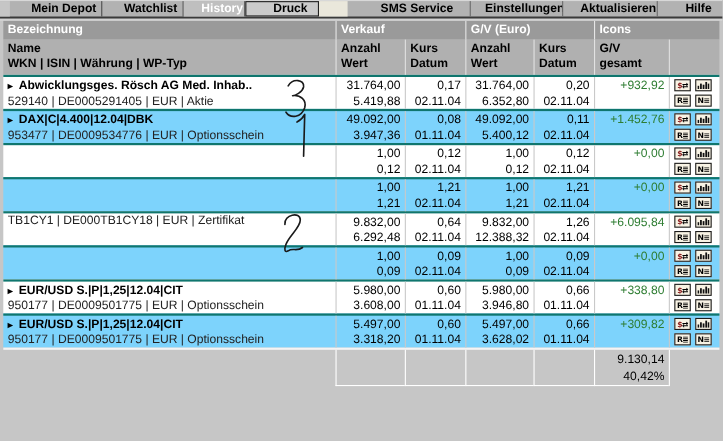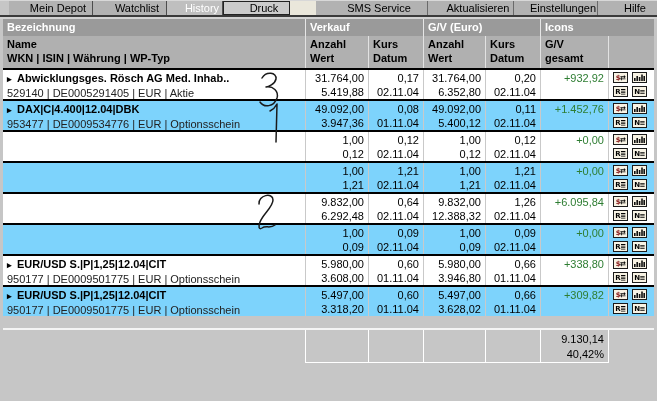--- a/index.html
+++ b/index.html
@@ -4,21 +4,21 @@
 <style>
   * { box-sizing: border-box; margin: 0; padding: 0; }
   html,body { width:657px; height:401px; overflow:hidden; }
   body { font-family:"Liberation Sans", sans-serif; font-size:11px; color:#000; background:#c6c6c6; }
   #app { position:relative; width:657px; height:401px; background:#c6c6c6; overflow:hidden; }
 
   
   .topbar { display:flex; height:17px; background:#b2b2b2; border-top:1px solid #d8d8d8;
             border-bottom:2px solid #3a3a3a; align-items:stretch; }
   .tab, .menuitem { display:flex; align-items:center; justify-content:center;
-                    font-weight:normal; font-size:11px; white-space:nowrap; cursor:default; overflow:hidden;padding-left:15px; }
+                    font-weight:bold; font-size:11px; white-space:nowrap; cursor:default; overflow:hidden;padding-left:15px; }
   .tab-spacer { width:9px; background:#c6c6c6; }
   .tab { border-right:1px solid #4d4d4d; }
   .tab.active { background:#bfbfbf; color:#fff; }
   .tab.boxed { background:#cbcbcb; border:1px solid #222; }
   .cream-gap { width:26px; background:#eae7db; }
   .menuitem { border-right:1px solid #6a6a6a;text-align:center; }
   .menuitem:last-child { border-right:none; }
 
   .bar-gap { height:2px; background:#d2d2d2; }
 
@@ -31,21 +31,21 @@
   .h1 > div:first-child { border-left:none; }
 
   .h2 { display:grid; grid-template-columns:302px 63px 55px 62px 55px 68px 46px;
         height:32px; background:#b0b0b0; font-weight:bold; }
   .h2 > div { border-left:1px solid #e2e2e2; padding:1px 4px; overflow:hidden; white-space:nowrap; }
   .h2 > div:first-child { border-left:none; }
   .h2 .l1,.h2 .l2 { line-height:14px; }
   .h2 .r { text-align:left; }
 
   .row { display:grid; grid-template-columns:302px 63px 55px 62px 55px 68px 46px;
-         height:31px; background:#fff; border-top:2px solid #000000; }
+         height:31px; background:#fff; border-top:2px solid #0f766e; }
   .row.alt { background:#7dd3fc; }
   .cell { overflow:hidden; white-space:nowrap; }
   .cell.num, .cell.gv, .cell.icons { border-left:1px solid #c9c9c9; }
   .cell .l1, .cell .l2 { line-height:14px; padding:0 4px; }
   .cell .l1 { padding-top:1px; }
   .cell.num .l1, .cell.num .l2 { text-align:right; }
   .cell.name .l1 { font-weight:bold; }
   .cell.name .l2 { color:#222; }
   .arr { display:inline-block; width:10px; font-size:9px; color:#000; }
   .green { color:#2e7d32; }
@@ -54,21 +54,21 @@
   .igrid { display:grid; grid-template-columns:15px 15px; grid-auto-rows:11px;
            gap:3px 4px; padding:2px 0 0 4px; }
   .micon { display:flex; align-items:center; justify-content:center;
            width:15px; height:11px; border:1px solid #1b1b1b; background:#f8f3e4;
            font-size:7px; line-height:8px; font-weight:bold; letter-spacing:-0.5px;
            font-family:"DejaVu Sans", sans-serif; cursor:pointer; overflow:hidden; }
   .micon .red { color:#8b2020; }
 
   
   .totalrow { display:grid; grid-template-columns:302px 63px 55px 62px 55px 68px 46px;
-              height:34px; border-top:2px solid #f4f4f4; background:transparent;margin-top:12px; }
+              height:34px; border-top:2px solid #f4f4f4; background:transparent; }
   .totalrow .tcell { border-left:1px solid #fff; border-bottom:1px solid #fff; }
   .totalrow .tname { border:none; }
   .totalrow .ticons { border-bottom:none; border-left:1px solid #fff; }
   .totalrow .l1,.totalrow .l2 { line-height:15px; padding:0 4px; text-align:right; }
   .totalrow .l1 { padding-top:2px; }
 
   
   .ann { position:absolute; pointer-events:none; }
   .ann path { fill:none; stroke:#1a1a1a; stroke-width:1.5; stroke-linecap:round; stroke-linejoin:round; }
 </style>
@@ -78,22 +78,22 @@
 <div id="app">
 
   <div class="topbar">
     <div class="tab-spacer"></div>
     <div class="tab" style="width:84px">Mein Depot</div>
     <div class="tab" style="width:74px">Watchlist</div>
     <div class="tab active" style="width:56px">History</div>
     <div class="tab boxed" style="width:67px">Druck</div>
     <div class="cream-gap"></div>
     <div class="menuitem" style="width:112px">SMS Service</div>
+    <div class="menuitem" style="width:84px">Einstellungen</div>
     <div class="menuitem" style="width:86px">Aktualisieren</div>
-    <div class="menuitem" style="width:84px">Einstellungen</div>
     <div class="menuitem" style="width:59px">Hilfe</div>
   </div>
   <div class="bar-gap"></div>
 
   <div id="table">
 
     <div class="h1">
       <div>Bezeichnung</div>
       <div>Verkauf</div>
       <div>G/V (Euro)</div>
@@ -300,20 +300,21 @@
                   <rect x="9.4" y="2" width="1.6" height="5" fill="#111"></rect>
                 </svg>
               </span>
               <span class="micon">R≣</span>
               <span class="micon">N≡</span>
             </div>
           </div>
         </div>
         <div class="row">
           <div class="cell name">
+            <div class="l2">TB1CY1 | DE000TB1CY18 | EUR | Zertifikat</div>
           </div>
           <div class="cell num">
             <div class="l1">9.832,00</div>
             <div class="l2">6.292,48</div>
           </div>
           <div class="cell num">
             <div class="l1">0,64</div>
             <div class="l2">02.11.04</div>
           </div>
           <div class="cell num">

